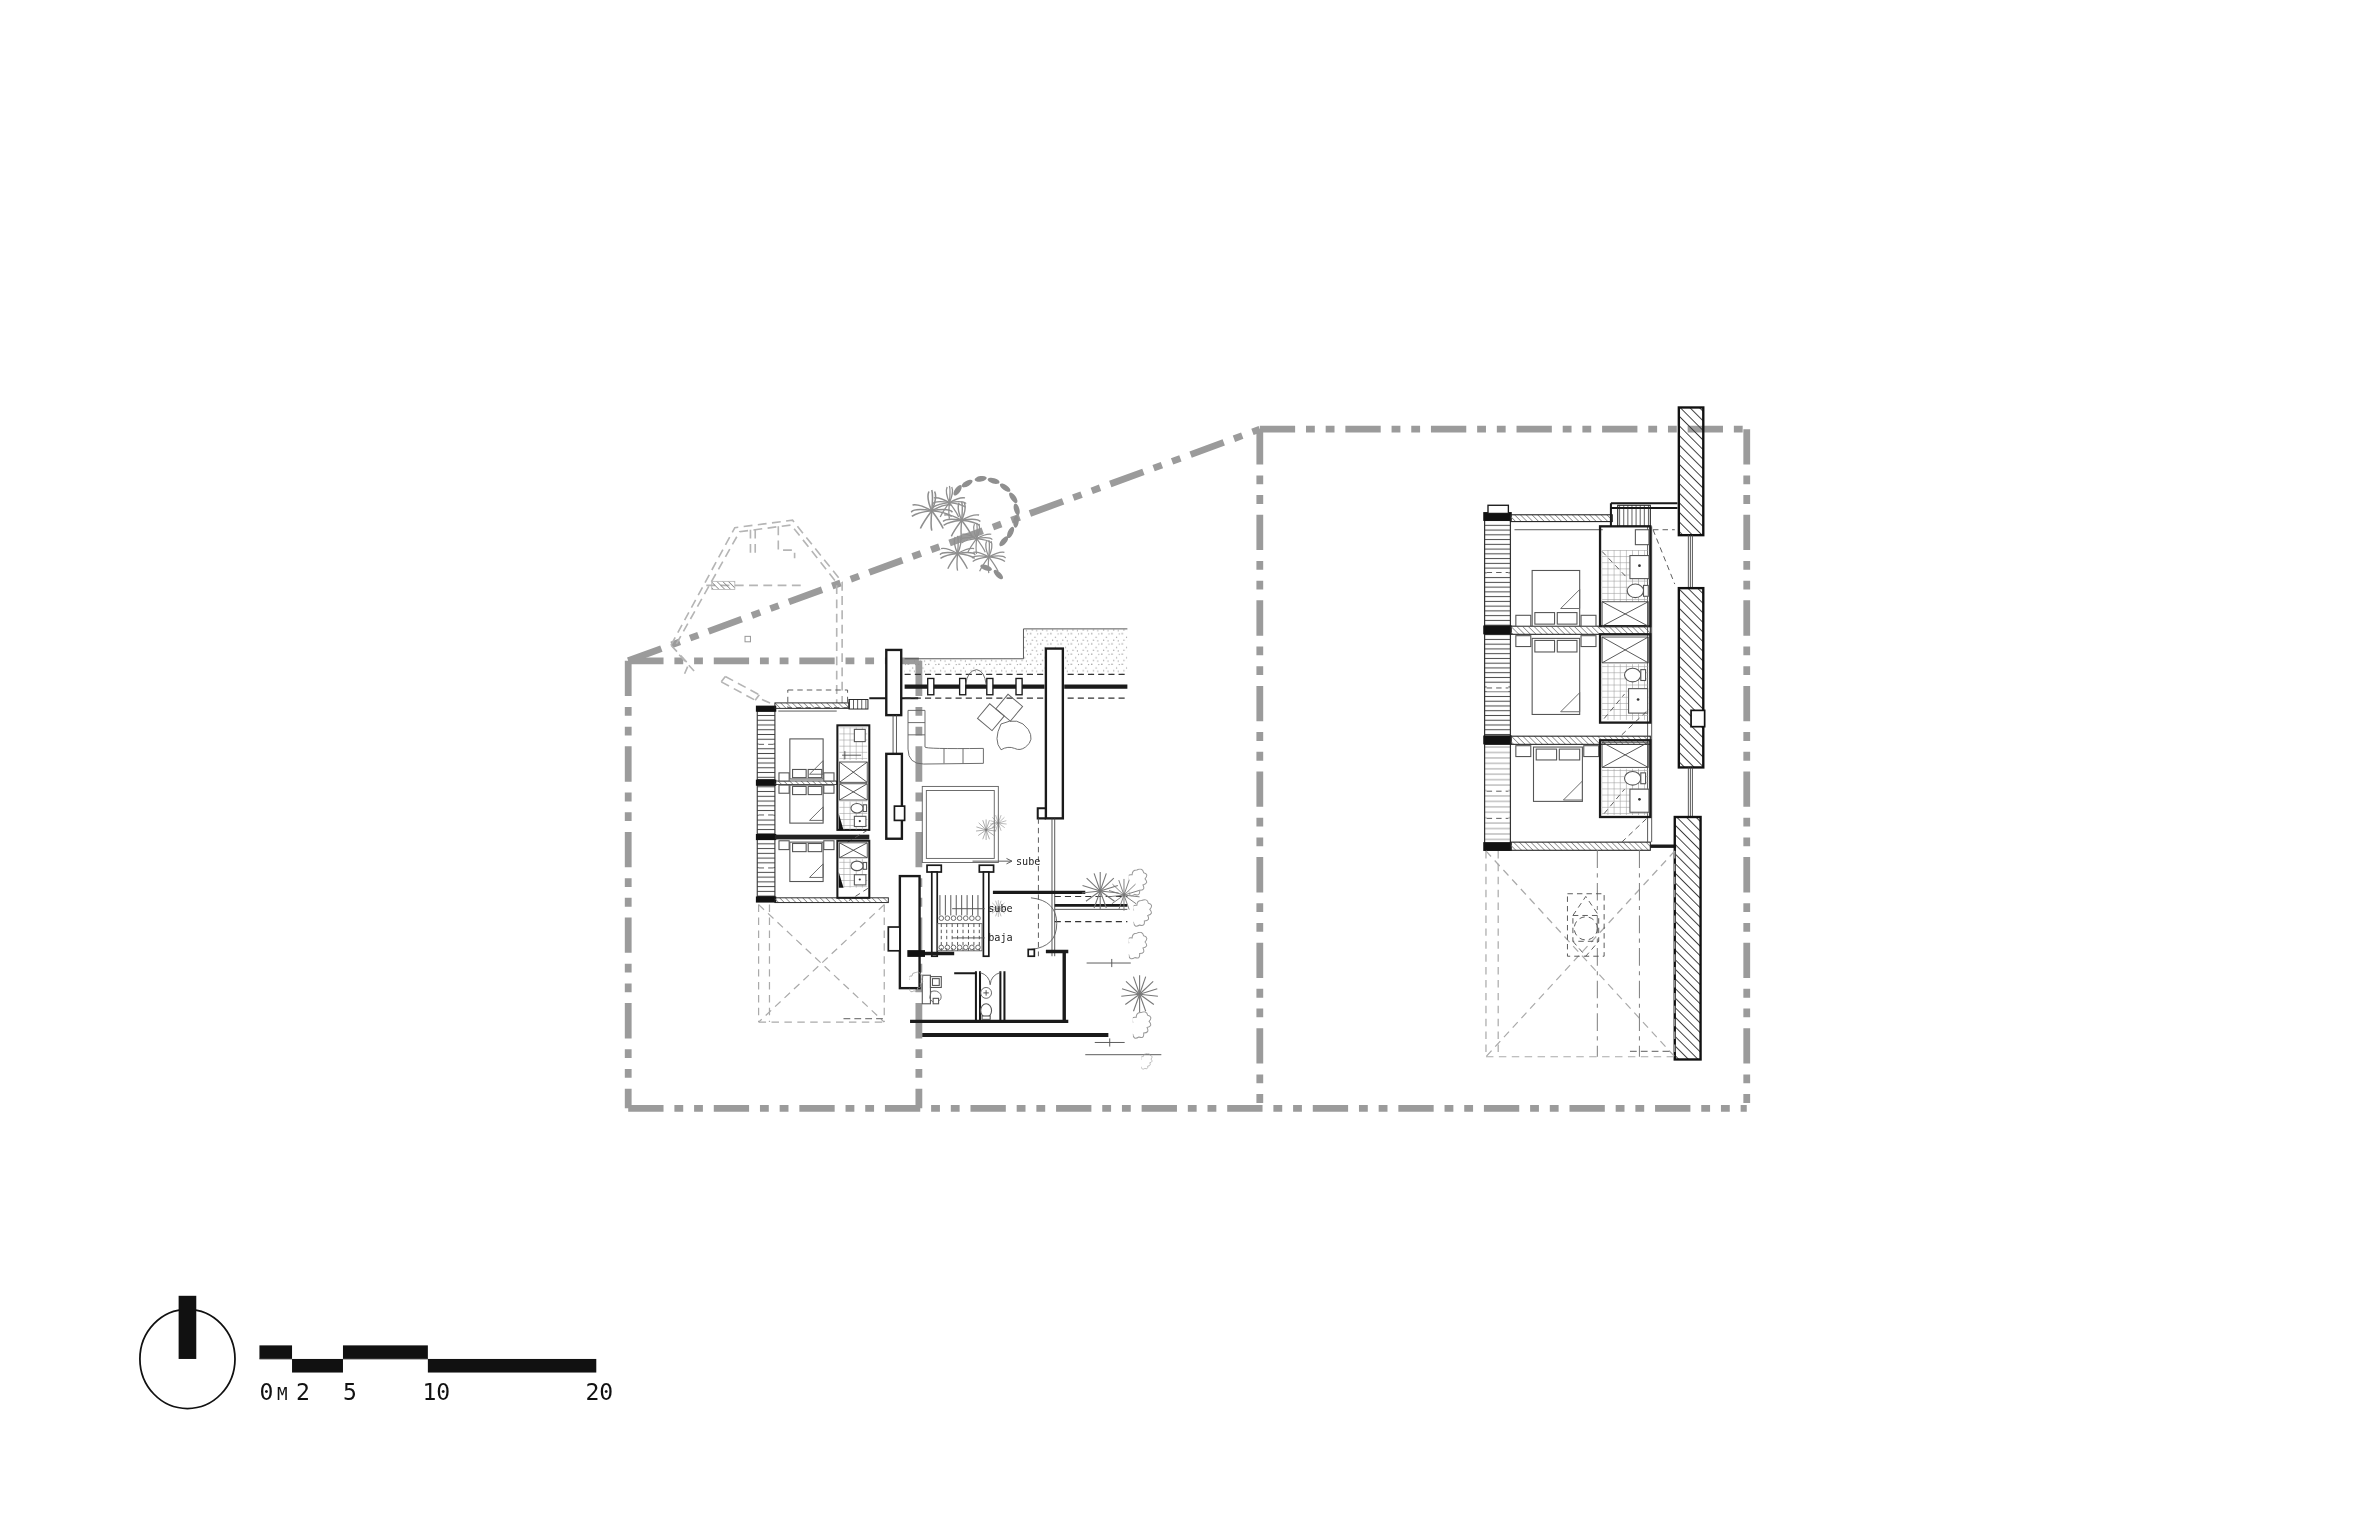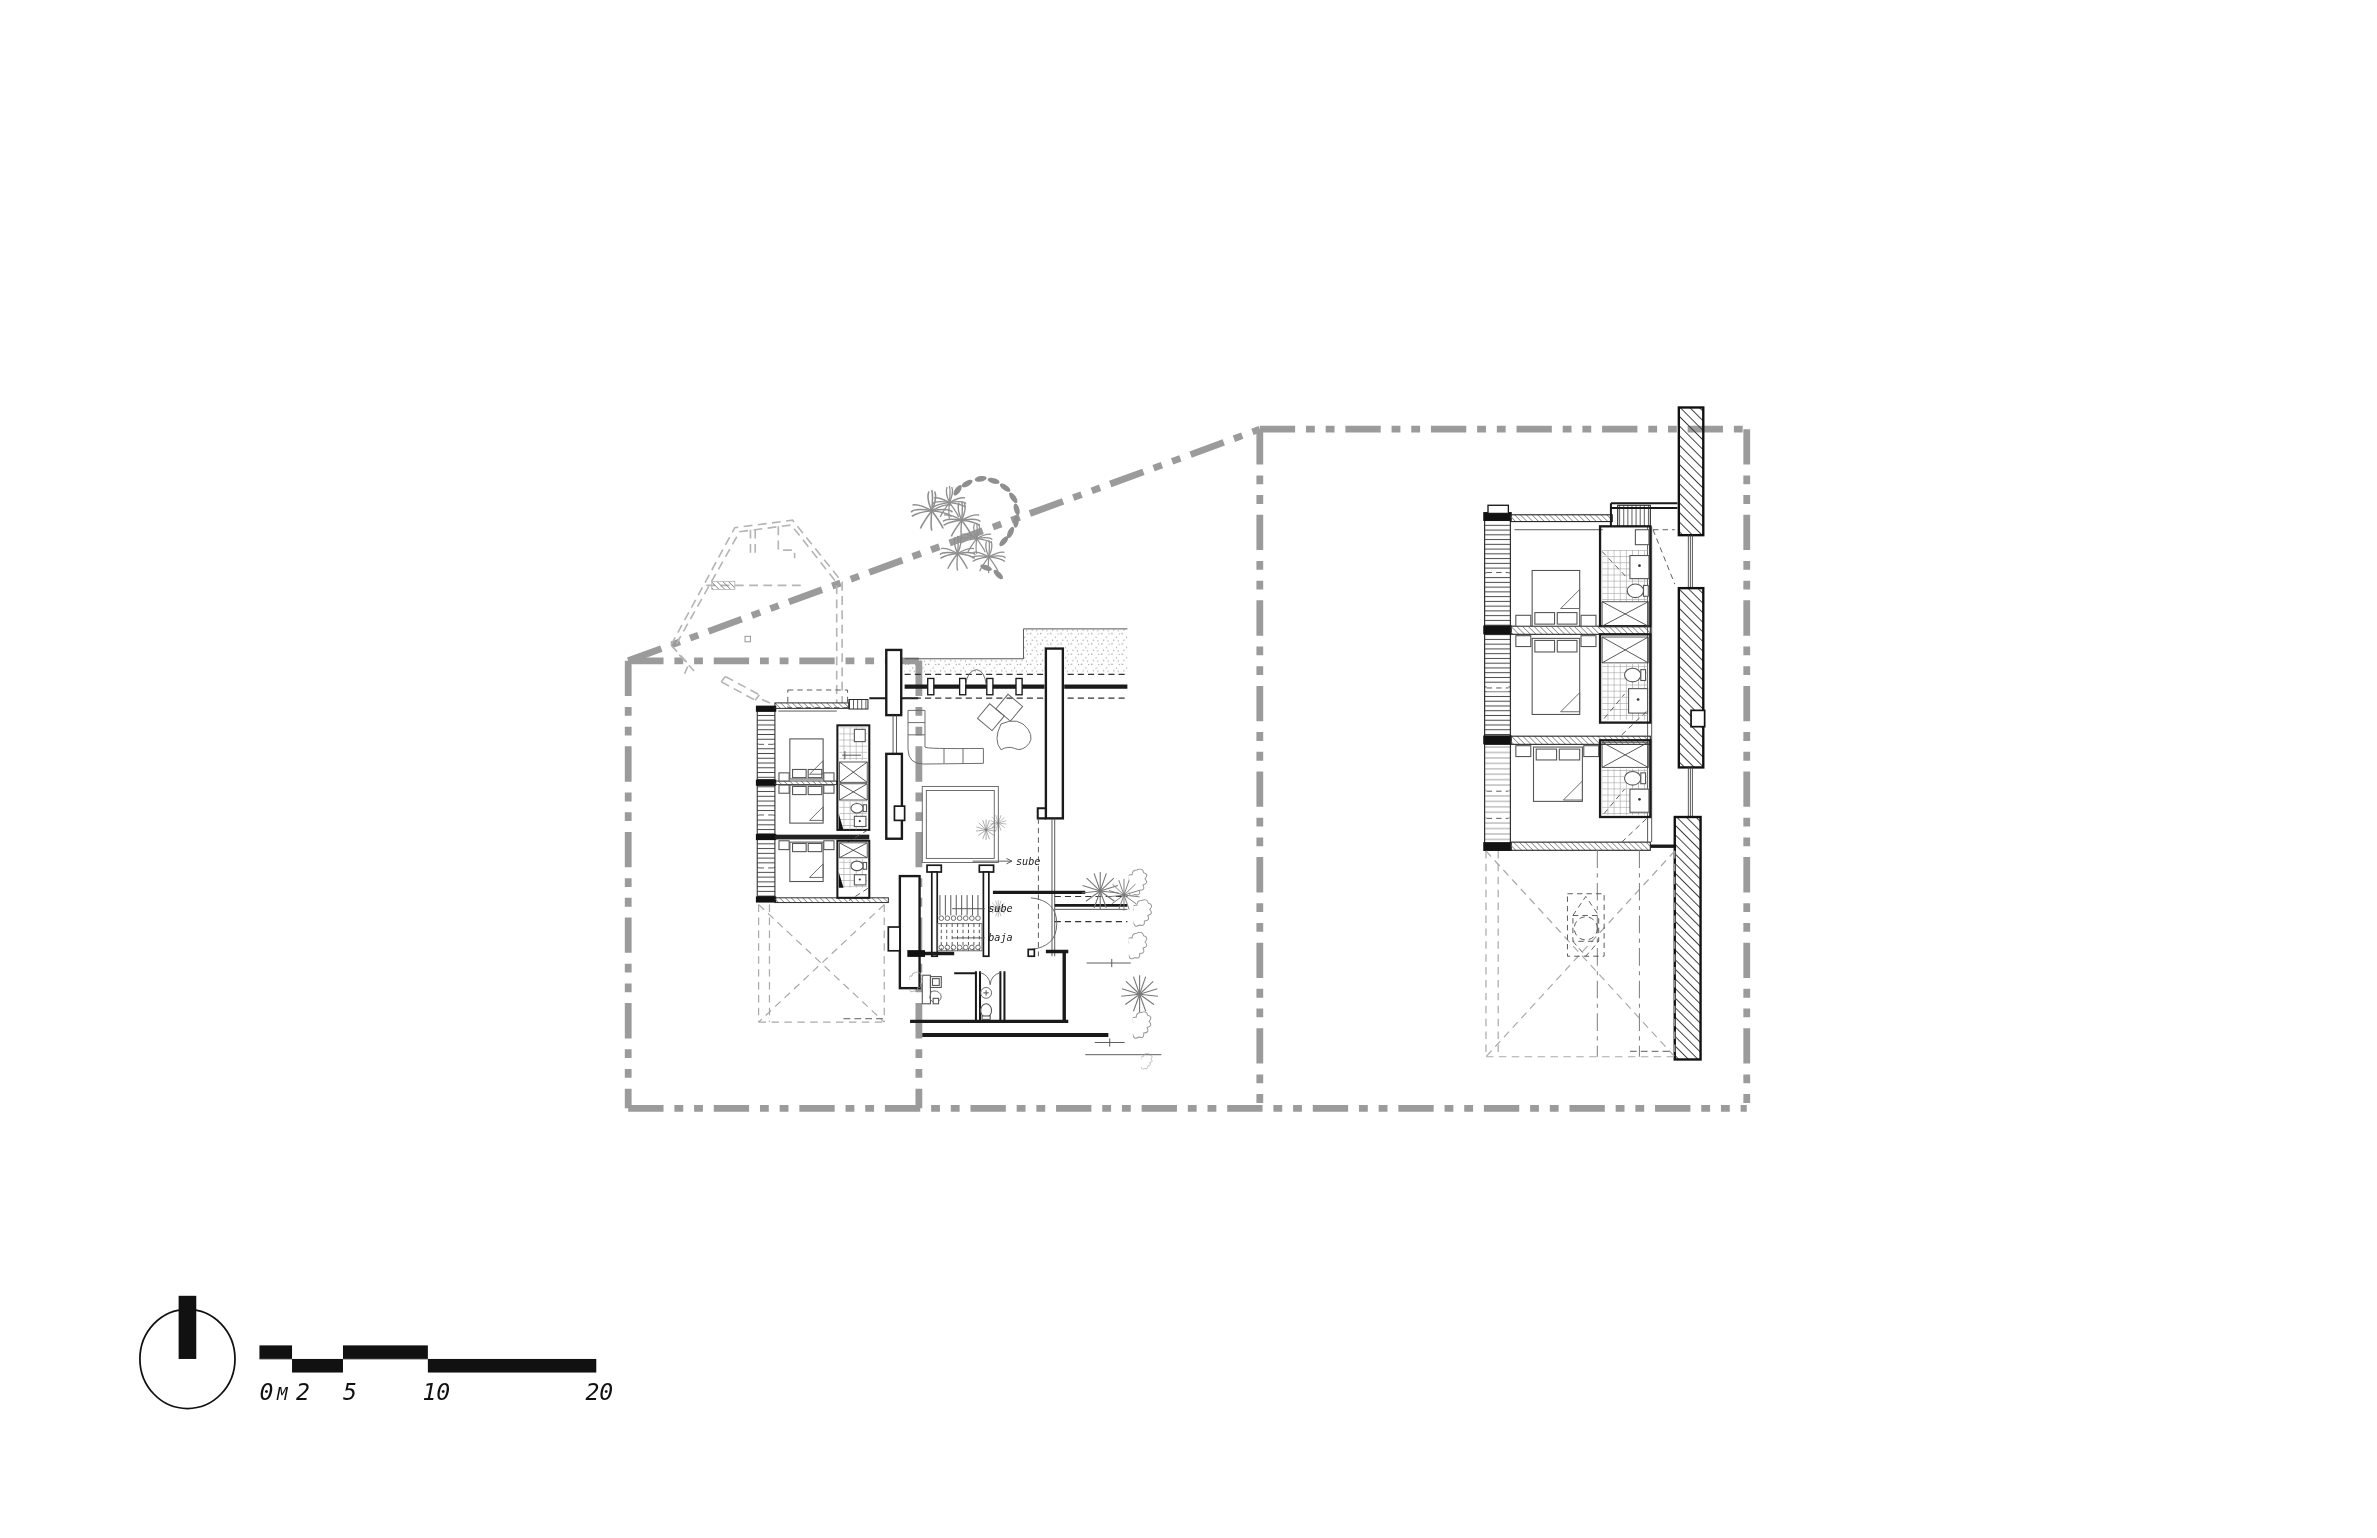--- a/index.html
+++ b/index.html
@@ -1,16 +1,16 @@
 <!DOCTYPE html>
 <html style="font-size:11px"><head>
 <meta charset="utf-8">
 <style>
   html,body{margin:0;padding:0;background:#ffffff;}
-  .sheet{width:100%;background:#be185d;font-style:italic;}
+  .sheet{width:100%;background:#be185d;}
   svg{display:block;width:100%;height:auto;background:#fff;}
   text{font-family:"DejaVu Sans Mono","Liberation Mono",monospace;fill:#1a1a1a;}
   .lbl-small{font-size:15px;fill:#222;}
   .lbl-scale{font-size:34px;fill:#111;}
   .lbl-scale-sm{font-size:26px;fill:#111;}
   .bnd{fill:none;stroke:#9b9b9b;stroke-width:10;stroke-dasharray:52 16 13 16 13 16;}
   .rf{fill:none;stroke:#b5b5b5;stroke-width:2.4;stroke-dasharray:13 8;}
   .wall{stroke:#1a1a1a;fill:none;}
   .wallf{fill:#ffffff;stroke:#1a1a1a;}
   .blk{fill:#111;stroke:none;}

